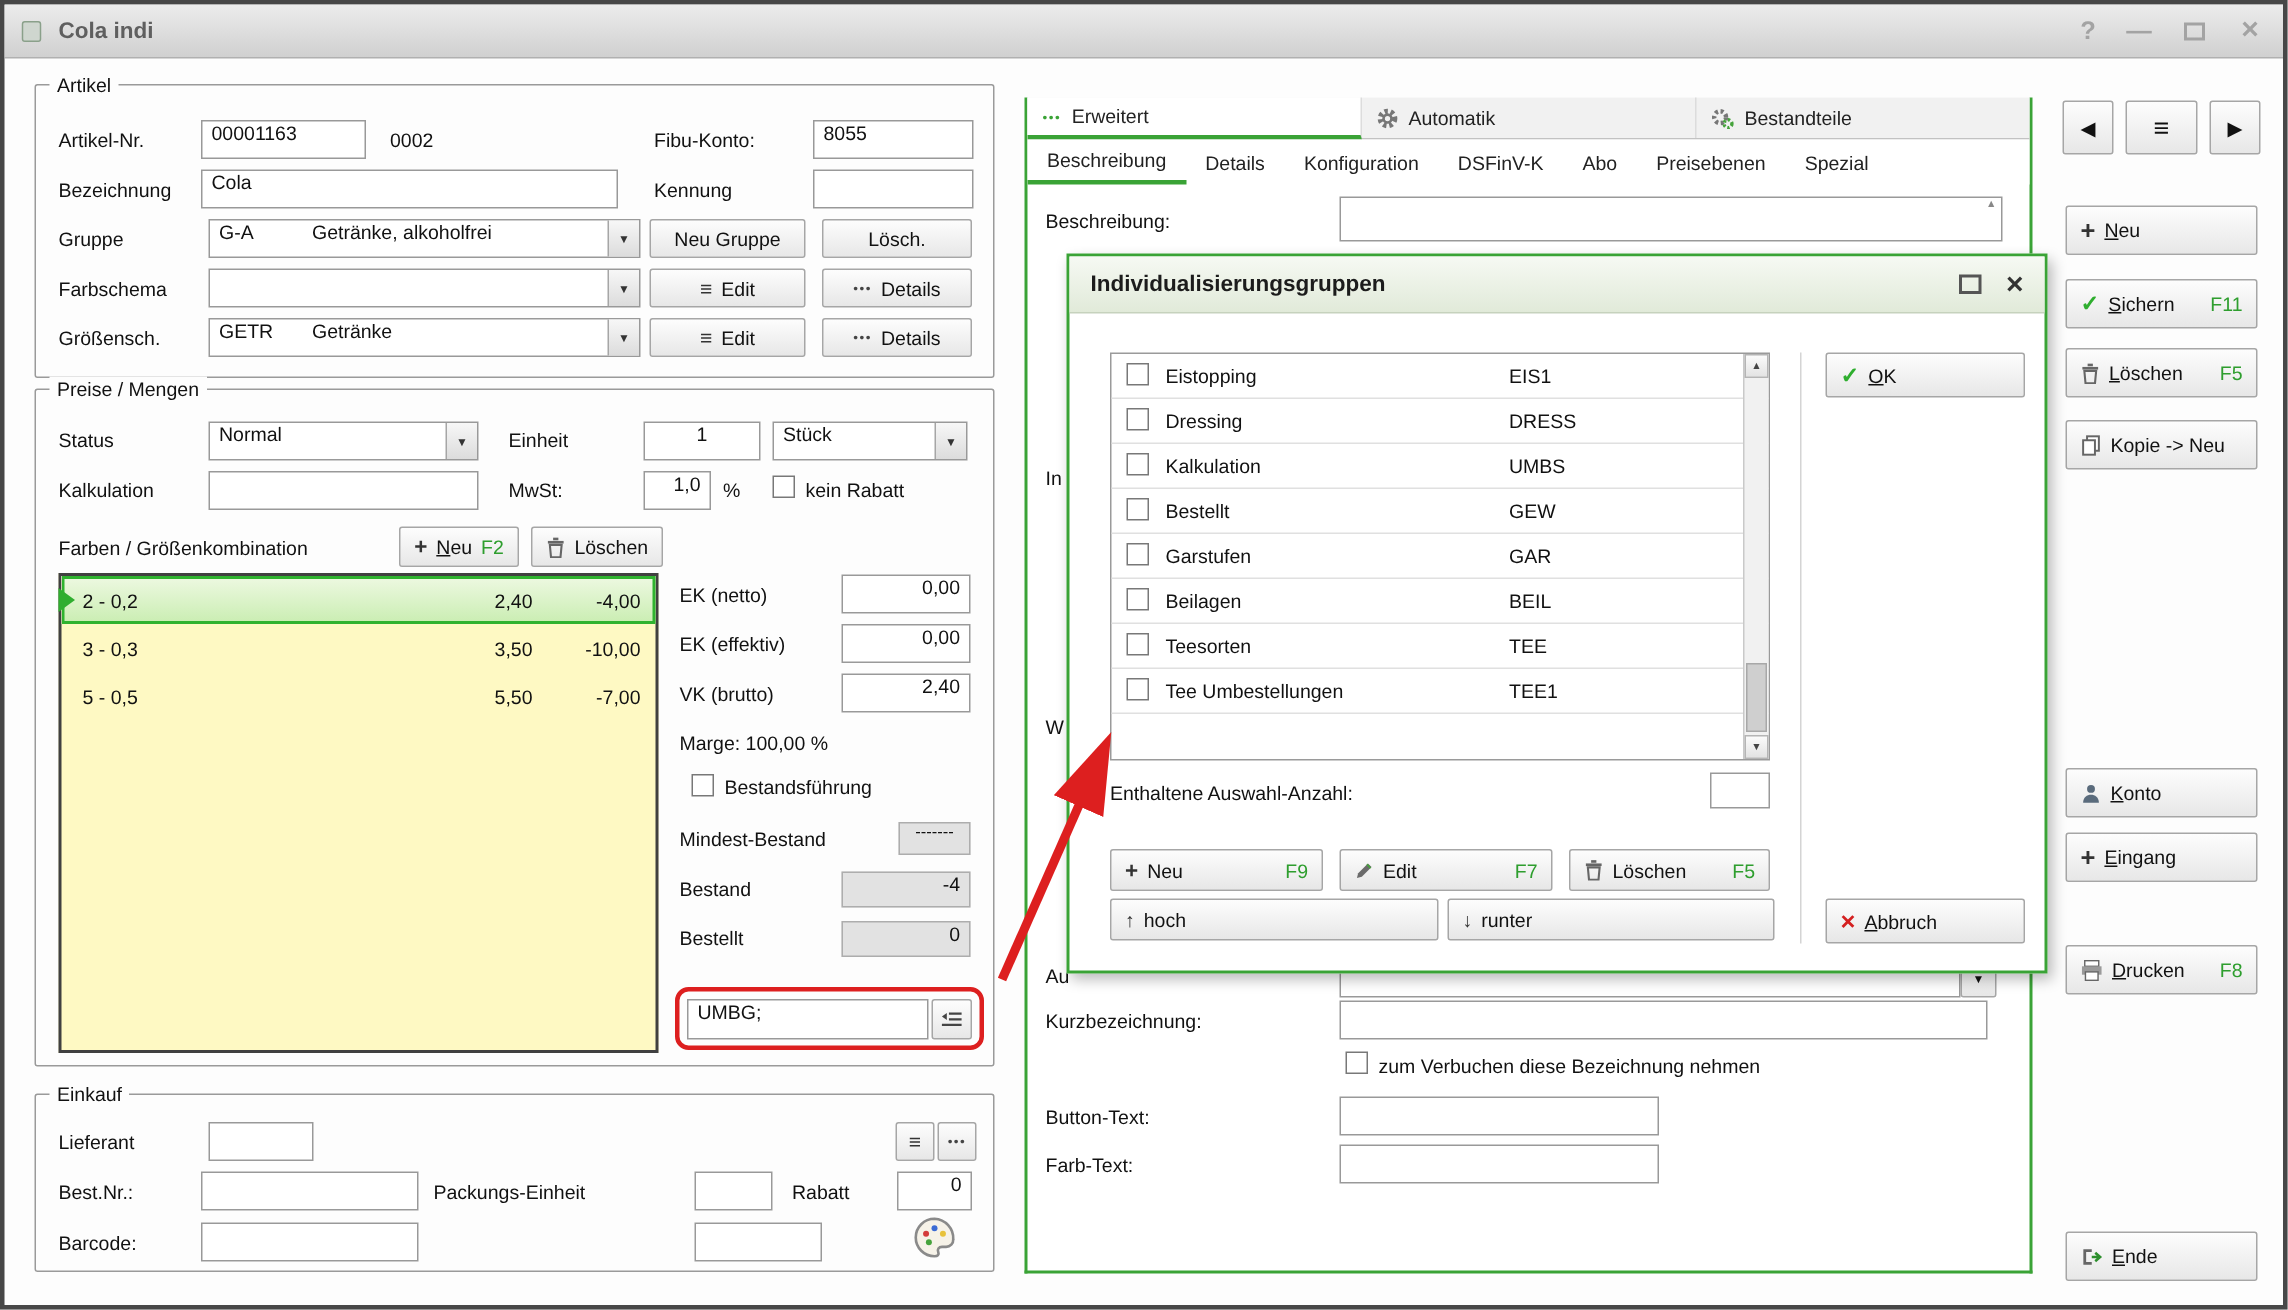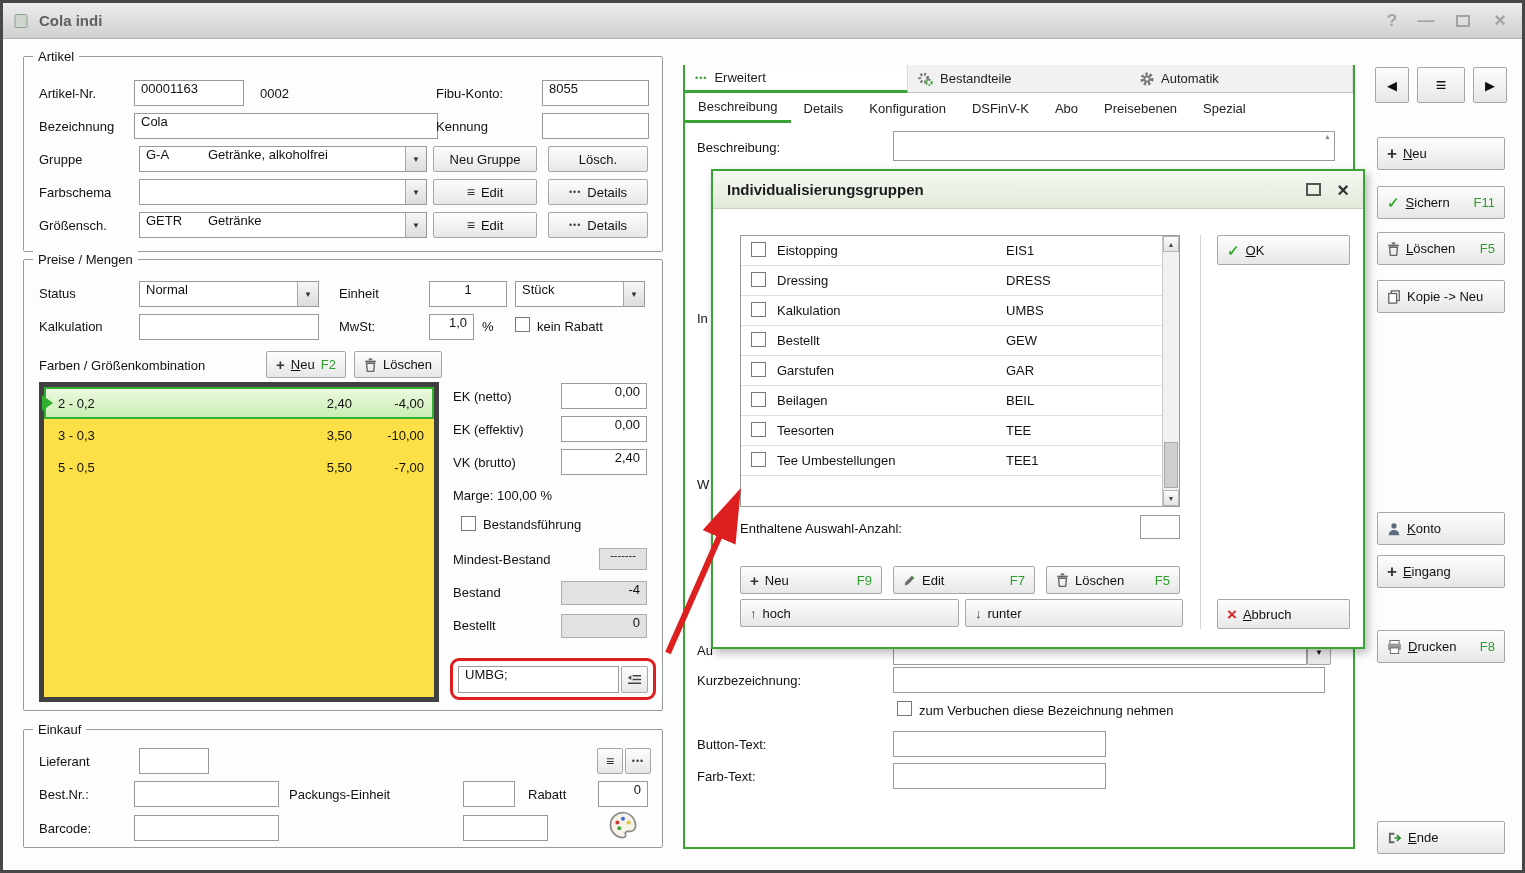--- a/index.html
+++ b/index.html
@@ -28,21 +28,21 @@
   .sel .code{display:inline-block;width:62px}
   .cb{position:absolute;width:15px;height:15px;border:1px solid #787878;background:#fff}
   .cb.checked::after{content:"✓";position:absolute;left:1px;top:-3px;color:#2fae2f;font-weight:bold;font-size:14px}
   .plus-ico{font-weight:bold;font-size:15px;color:#333;line-height:1}
   .ham-ico{font-weight:bold;font-size:14px;color:#333;line-height:1}
   .dots-ico{font-size:9px;color:#444;letter-spacing:1px}
   .dots-ico.green{color:#3aa336}
   .check-ico{color:#2fae2f;font-weight:bold;font-size:15px;line-height:1}
   .cross-ico{color:#d42020;font-weight:bold;font-size:17px;line-height:1}
   .arrow-ico{font-size:13px;color:#333}
-  .combo-list{position:absolute;border:5px solid #404040;background:#fde047}
+  .combo-list{position:absolute;border:2px solid #404040;background:#fef9c3}
   .combo-row{height:32px;display:flex;align-items:center;padding:0 10px 0 14px;font-size:13px;color:#111;position:relative}
   .combo-row .n{flex:1}
   .combo-row .p,.combo-row .m{width:72px;text-align:right}
   .sel-arrow{display:none;position:absolute;left:-2px;top:50%;transform:translateY(-50%);width:0;height:0;border-top:8px solid transparent;border-bottom:8px solid transparent;border-left:11px solid #2fae2f}
   .sel-green{background:linear-gradient(#eef9e2,#c9edb1);box-shadow:inset 0 0 0 2px #2fb32f}
   .sel-green .sel-arrow{display:block}
   .panel{position:absolute;left:680px;top:62px;width:672px;height:784px;background:#fff;border:2px solid #3aa336;border-top:none;z-index:5}
   .tabs1{position:absolute;left:0;top:0;right:0;height:28px;display:flex;background:#f1f1f1;border-bottom:1px solid #c2c2c2}
   .tab1{flex:1;display:flex;align-items:center;gap:7px;padding:0 10px;font-size:13px;color:#222;border-right:1px solid #dcdcdc}
   .tab1.active{background:#fff;border-bottom:3px solid #3aa336;margin-bottom:-1px}
@@ -93,21 +93,21 @@
     <div class="inp" style="left:110px;top:23px;width:110px;height:26px">
         <span>00001163</span>
       </div>
     <span class="lbl" style="left:236px;top:29px">0002</span>
     <span class="lbl" style="left:412px;top:29px">Fibu-Konto:</span>
     <div class="inp" style="left:518px;top:23px;width:107px;height:26px">
         <span>8055</span>
       </div>
 
     <span class="lbl" style="left:15px;top:62px">Bezeichnung</span>
-    <div class="inp" style="left:110px;top:56px;width:304px;height:26px">
+    <div class="inp" style="left:110px;top:56px;width:278px;height:26px">
         <span>Cola</span>
       </div>
     <span class="lbl" style="left:412px;top:62px">Kennung</span>
     <div class="inp" style="left:518px;top:56px;width:107px;height:26px">
         <span></span>
       </div>
 
     <span class="lbl" style="left:15px;top:95px">Gruppe</span>
     <div class="inp sel" style="left:115px;top:89px;width:288px;height:26px">
       <span class="code">G-A</span>
@@ -304,37 +304,37 @@
         </svg>
       </span>
   </div>
 
   <div class="panel">
     <div class="tabs1">
       <div class="tab1 active">
         <span class="dots-ico green">•••</span>
         <span>Erweitert</span>
       </div>
+      <div class="tab1">
+        <span>
+            <svg width="14" height="14" viewBox="0 0 16 16">
+              <circle cx="8" cy="8" r="5.5" fill="none" stroke="#777" stroke-width="4" stroke-dasharray="2.5 2.2"></circle>
+              <circle cx="8" cy="8" r="3" fill="none" stroke="#777" stroke-width="2"></circle>
+            </svg>
+          </span>
+        <span>Automatik</span>
+      </div>
       <div class="tab1" style="border-right:none">
         <span>
             <svg width="15" height="14" viewBox="0 0 16 16">
               <circle cx="6" cy="7" r="4.5" fill="none" stroke="#777" stroke-width="3.4" stroke-dasharray="2.2 2"></circle>
               <circle cx="12" cy="12" r="3" fill="none" stroke="#46a33c" stroke-width="2.6" stroke-dasharray="1.8 1.6"></circle>
             </svg>
           </span>
         <span>Bestandteile</span>
-      </div>
-      <div class="tab1">
-        <span>
-            <svg width="14" height="14" viewBox="0 0 16 16">
-              <circle cx="8" cy="8" r="5.5" fill="none" stroke="#777" stroke-width="4" stroke-dasharray="2.5 2.2"></circle>
-              <circle cx="8" cy="8" r="3" fill="none" stroke="#777" stroke-width="2"></circle>
-            </svg>
-          </span>
-        <span>Automatik</span>
       </div>
     </div>
     <div class="tabs2">
       <div class="tab2 active">
           <span>Beschreibung</span>
         </div>
       <div class="tab2">
           <span>Details</span>
         </div>
       <div class="tab2">

